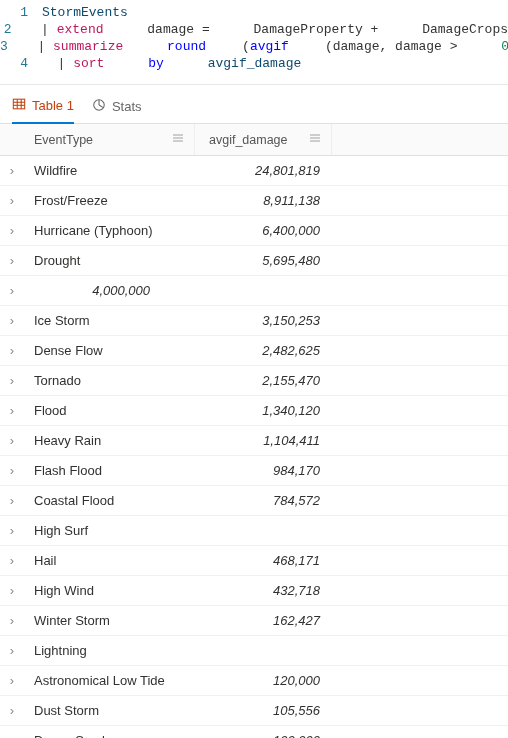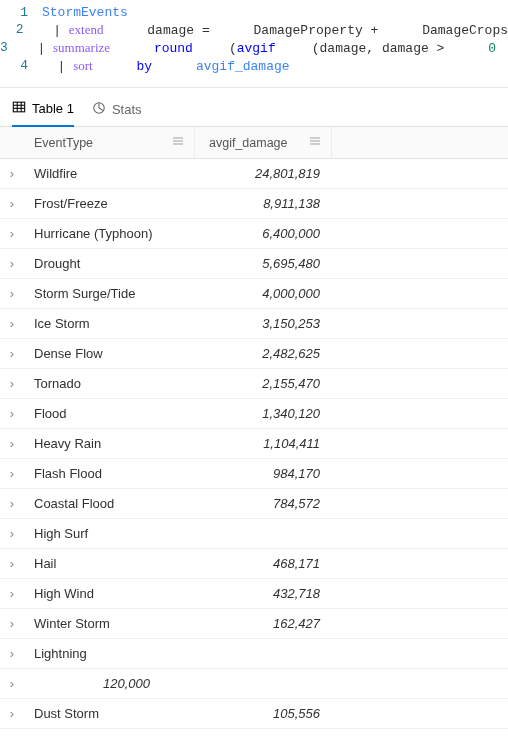--- a/index.html
+++ b/index.html
@@ -24,43 +24,43 @@
   .gutter {
     width: 28px;
     text-align: right;
     padding-right: 14px;
     color: #237893;
     user-select: none;
   }
   .code { white-space: pre; }
   .t-id   { color: #333333; margin-left: 36px; }
   .t-pipe { color: #333333; }
-  .t-kw   { color: #8b5cf6; font-family: Liberation Serif, serif; }
+  .t-kw   { color: #be185d; }
   .t-op   { color: #333333; }
   .t-fn   { color: #0000ff; }
   .t-num  { color: #098658; }
   .t-byk  { color: #0000ff; }
-  .t-col  { color: #3b82f6; }
+  .t-col  { color: #0c4a6e; }
 
   .tabs {
     display: flex;
     gap: 18px;
     padding: 12px 12px 0 12px;
     border-bottom: 1px solid #e0e0e0;
     color: #666;
   }
   .tab {
     display: flex;
     align-items: center;
     gap: 6px;
     padding-bottom: 8px;
     cursor: pointer;
   }
   .tab.active {
-    color: #000000;
+    color: #c2410c;
     border-bottom: 2px solid #0078d4;
     margin-bottom: -1px;
   }
   .tab svg { width: 14px; height: 14px; }
 
   .tbl { width: 100%; }
   .hdr {
     display: flex;
     border-bottom: 1px solid #e0e0e0;
     background: #fafafa;
@@ -180,21 +180,20 @@
         <div class="cell c1">Hurricane (Typhoon)</div>
         <div class="cell c2">6,400,000</div>
       </div>
       <div class="row">
         <div class="cell c0"><span class="caret">›</span></div>
         <div class="cell c1">Drought</div>
         <div class="cell c2">5,695,480</div>
       </div>
       <div class="row">
         <div class="cell c0"><span class="caret">›</span></div>
-        <div class="cell c1">Storm Surge/Tide</div>
         <div class="cell c2">4,000,000</div>
       </div>
       <div class="row">
         <div class="cell c0"><span class="caret">›</span></div>
         <div class="cell c1">Ice Storm</div>
         <div class="cell c2">3,150,253</div>
       </div>
       <div class="row">
         <div class="cell c0"><span class="caret">›</span></div>
         <div class="cell c1">Dense Flow</div>
@@ -243,20 +242,21 @@
         <div class="cell c0"><span class="caret">›</span></div>
         <div class="cell c1">Winter Storm</div>
         <div class="cell c2">162,427</div>
       </div>
       <div class="row">
         <div class="cell c0"><span class="caret">›</span></div>
         <div class="cell c1">Lightning</div>
       </div>
       <div class="row">
         <div class="cell c0"><span class="caret">›</span></div>
+        <div class="cell c1">Astronomical Low Tide</div>
         <div class="cell c2">120,000</div>
       </div>
       <div class="row">
         <div class="cell c0"><span class="caret">›</span></div>
         <div class="cell c1">Dust Storm</div>
         <div class="cell c2">105,556</div>
       </div>
       <div class="row">
         <div class="cell c0"><span class="caret">›</span></div>
         <div class="cell c1">Dense Smoke</div>

